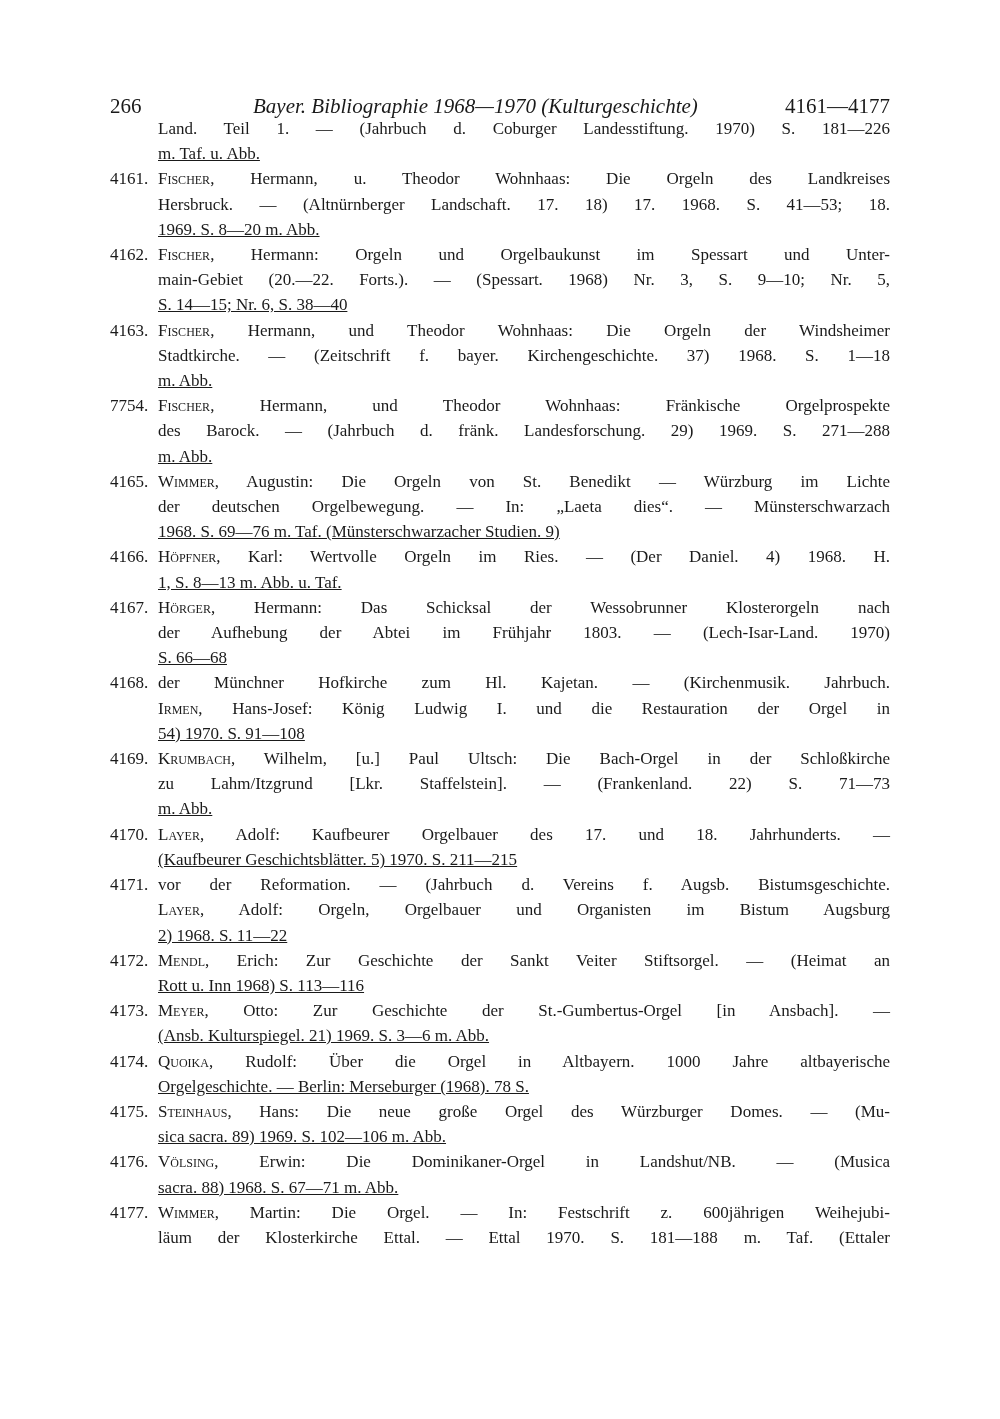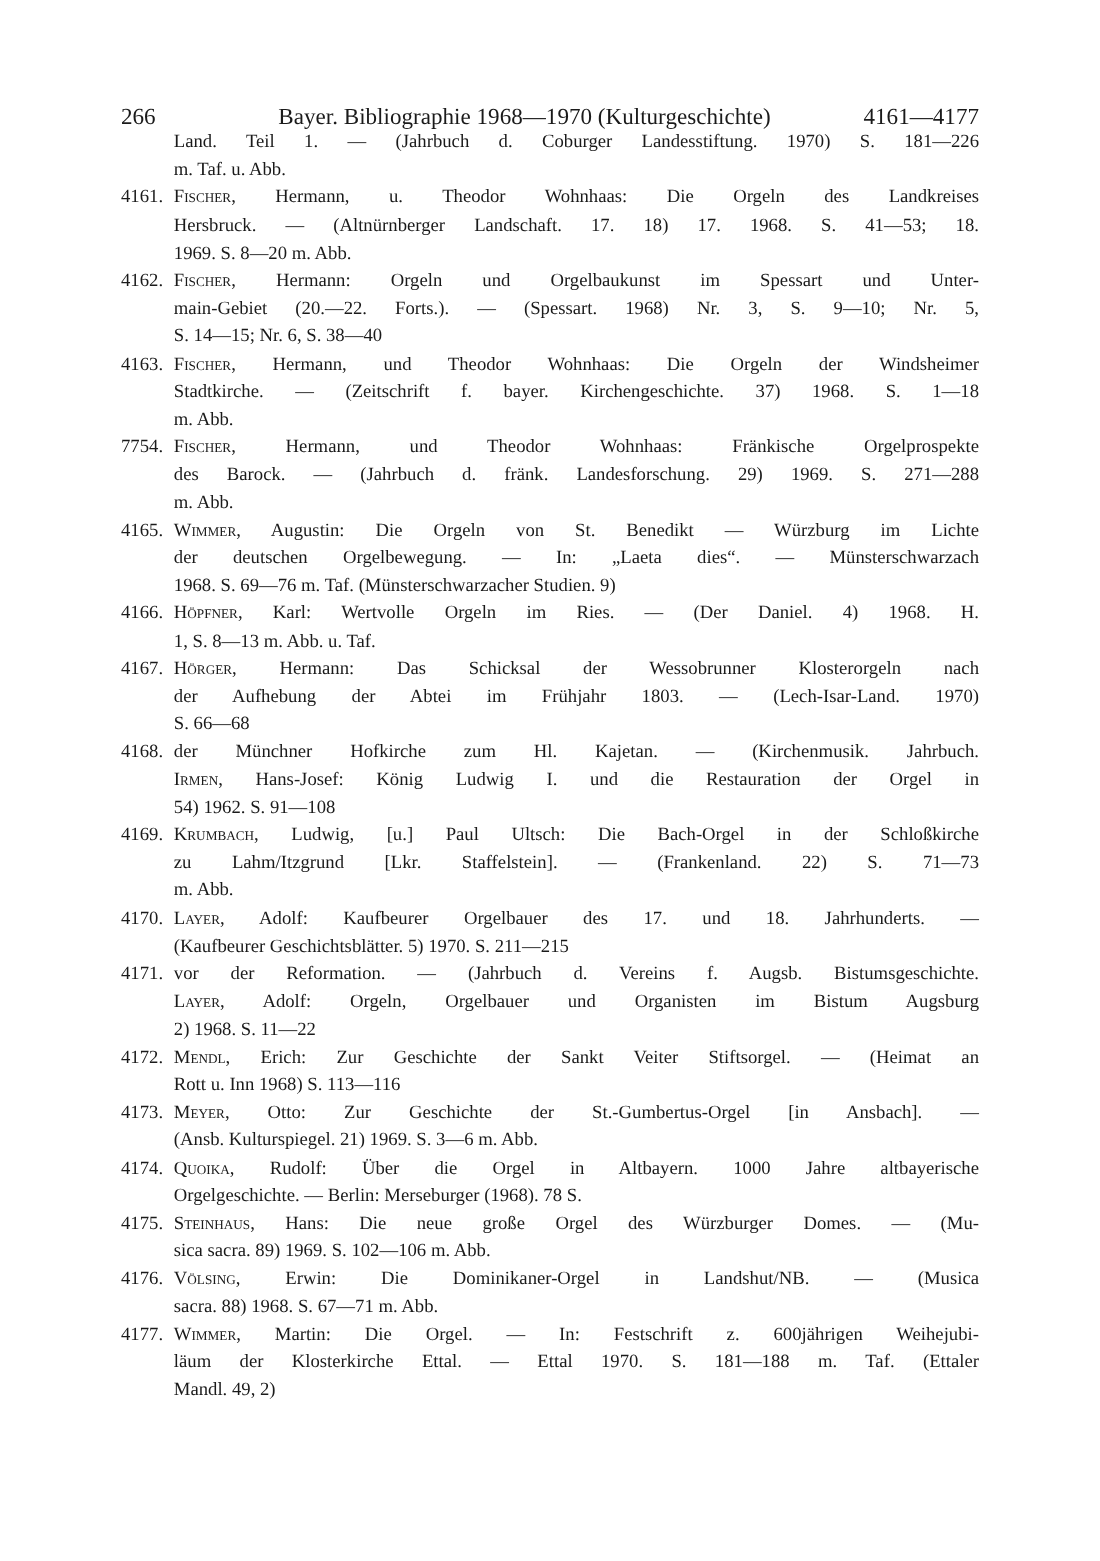--- a/index.html
+++ b/index.html
@@ -7,32 +7,32 @@
     width: 1000px; height: 1419px; position: relative; overflow: hidden;
     font-family: "Liberation Serif", "DejaVu Serif", serif;
     color: #1a1a1a;
   }
   .page { position: absolute; left: 0; top: 0; width: 860px; height: 1419px; }
   .header {
     position: absolute; top: 91px; left: 110px; width: 780px; height: 30px;
     font-size: 21px; line-height: 30px;
   }
   .header .pg { position: absolute; left: 0; top: 0; }
-  .header .title { position: absolute; left: 143px; top: 0; }
+  .header .title { position: absolute; left: 143px; top: 0; font-style: italic; }
   .header .range { position: absolute; right: 0; top: 0; margin-left: 12px; }
   .body {
     position: absolute; top: 116px; left: 110px; width: 780px;
     font-size: 17px; line-height: 25.2px;
   }
   .cont { padding-left: 48px; text-align: justify; }
   .entry { position: relative; padding-left: 48px; text-align: justify; }
   .entry .num { position: absolute; left: 0; top: 0; }
   .sc { font-variant: small-caps; }
   .line { display: block; white-space: nowrap; text-align: justify; text-align-last: justify; }
-  .line.last { text-align-last: left; }
+  .line.last { text-align-last: left; text-decoration: underline; }
 </style>
 </head>
 <body>
 
 <div class="page">
   <div class="header">
     <span class="pg">266</span>
     <span class="title">Bayer. Bibliographie 1968—1970 (Kulturgeschichte)</span>
     <span class="range">4161—4177</span>
   </div>
@@ -81,25 +81,25 @@
         <div class="entry">
           <span class="num">4167.</span>
           <span class="line"><span class="sc">Hörger</span><span>, Hermann: Das Schicksal der Wessobrunner Klosterorgeln nach</span></span>
           <span class="line">der Aufhebung der Abtei im Frühjahr 1803. — (Lech-Isar-Land. 1970)</span>
           <span class="line last">S. 66—68</span>
         </div>
         <div class="entry">
           <span class="num">4168.</span>
           <span class="line">der Münchner Hofkirche zum Hl. Kajetan. — (Kirchenmusik. Jahrbuch.</span>
           <span class="line"><span class="sc">Irmen</span><span>, Hans-Josef: König Ludwig I. und die Restauration der Orgel in</span></span>
-          <span class="line last">54) 1962. S. 91—108</span>
+          <span class="line last">54) 1970. S. 91—108</span>
         </div>
         <div class="entry">
           <span class="num">4169.</span>
-          <span class="line"><span class="sc">Krumbach</span><span>, Ludwig, [u.] Paul Ultsch: Die Bach-Orgel in der Schloßkirche</span></span>
+          <span class="line"><span class="sc">Krumbach</span><span>, Wilhelm, [u.] Paul Ultsch: Die Bach-Orgel in der Schloßkirche</span></span>
           <span class="line">zu Lahm/Itzgrund [Lkr. Staffelstein]. — (Frankenland. 22) S. 71—73</span>
           <span class="line last">m. Abb.</span>
         </div>
         <div class="entry">
           <span class="num">4170.</span>
           <span class="line"><span class="sc">Layer</span><span>, Adolf: Kaufbeurer Orgelbauer des 17. und 18. Jahrhunderts. —</span></span>
           <span class="line last">(Kaufbeurer Geschichtsblätter. 5) 1970. S. 211—215</span>
         </div>
         <div class="entry">
           <span class="num">4171.</span>
@@ -129,17 +129,16 @@
         </div>
         <div class="entry">
           <span class="num">4176.</span>
           <span class="line"><span class="sc">Völsing</span><span>, Erwin: Die Dominikaner-Orgel in Landshut/NB. — (Musica</span></span>
           <span class="line last">sacra. 88) 1968. S. 67—71 m. Abb.</span>
         </div>
         <div class="entry">
           <span class="num">4177.</span>
           <span class="line"><span class="sc">Wimmer</span><span>, Martin: Die Orgel. — In: Festschrift z. 600jährigen Weihejubi-</span></span>
           <span class="line">läum der Klosterkirche Ettal. — Ettal 1970. S. 181—188 m. Taf. (Ettaler</span>
-          <span class="line last">Mandl. 49, 2)</span>
         </div>
       </div>
   </div>
 </div>
 
 </body></html>

